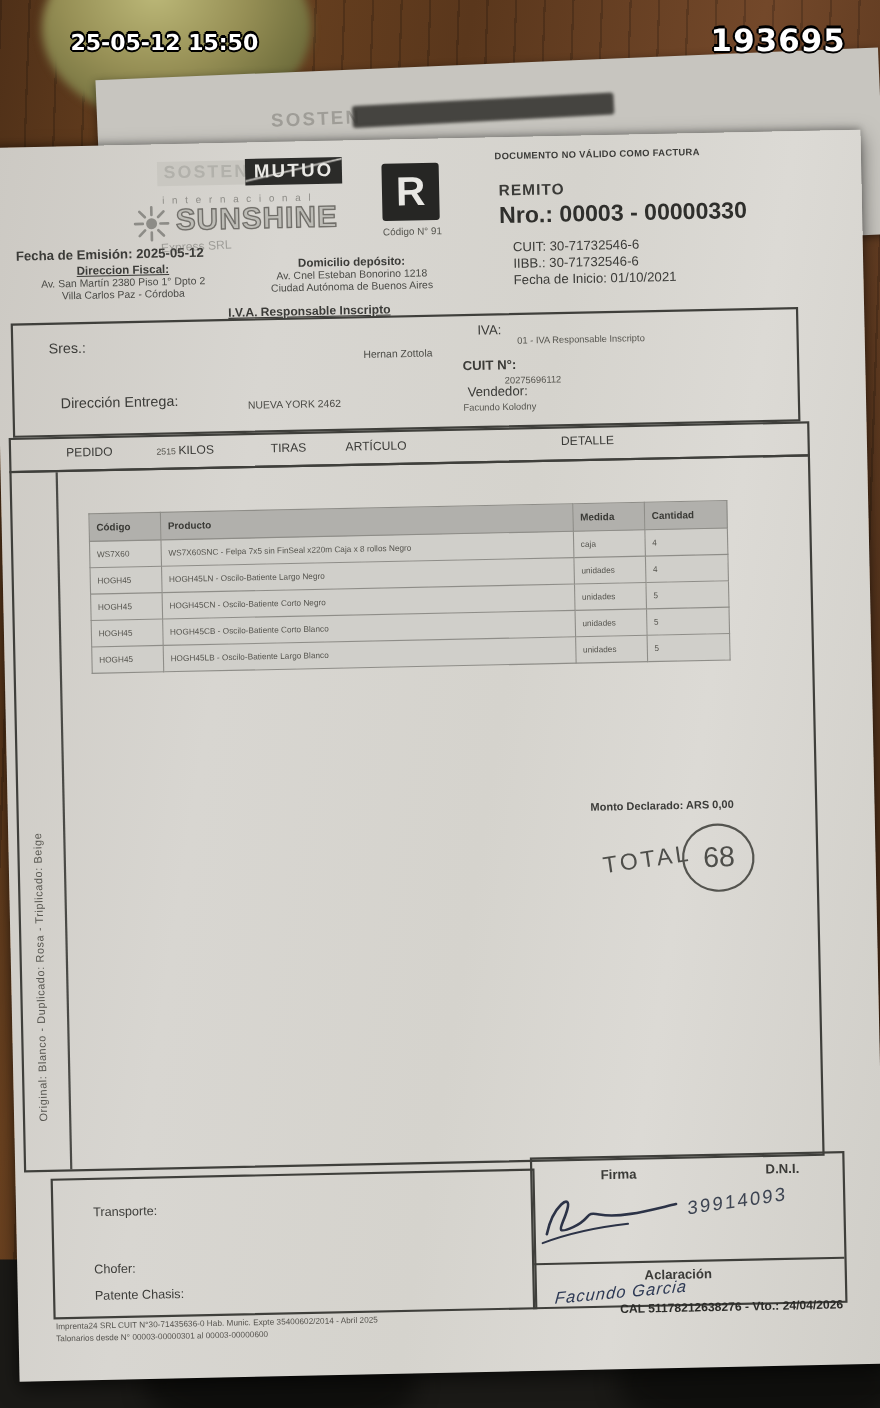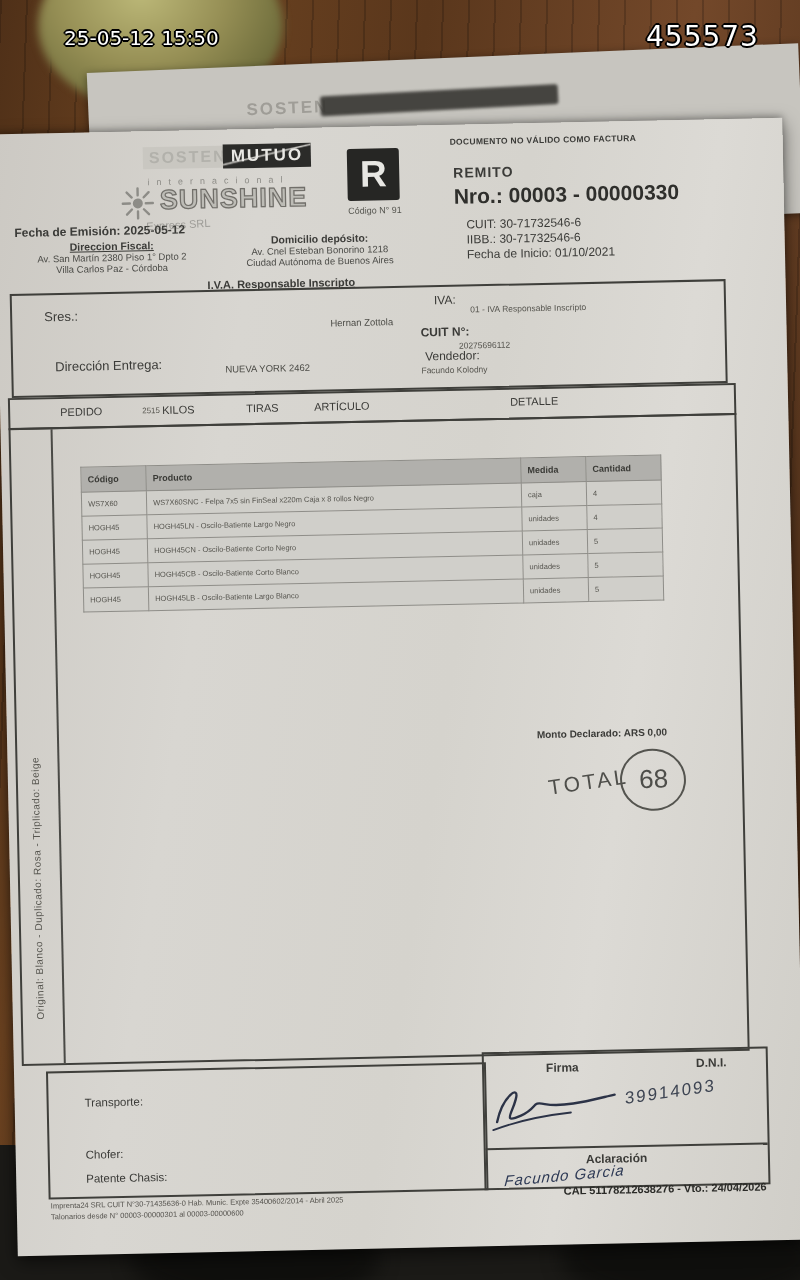--- a/index.html
+++ b/index.html
@@ -24,21 +24,21 @@
   }
   .ghost-brand{left:158px;top:34px;font-weight:bold;font-size:17px;letter-spacing:2px;color:rgba(125,124,118,.55);}
   .smudge{left:232px;top:32px;width:238px;height:20px;background:#34332f;filter:blur(1.6px);transform:rotate(-.6deg);border-radius:3px;opacity:.88;}
   .paper{
     left:6px;top:126px;width:788px;height:1122px;
     background:linear-gradient(100deg,#ccc9c3 0%,#d8d6d1 28%,#d5d3cd 55%,#dcdad5 74%,#d0cec8 100%);
     transform:rotate(-1.2deg);
     box-shadow:0 6px 18px rgba(0,0,0,.55), 0 -2px 6px rgba(0,0,0,.25);
     color:#3b3b38;
   }
-  .overlay-text{color:#fff;font-weight:normal;font-family:"DejaVu Sans",sans-serif;
+  .overlay-text{color:#fff;font-weight:bold;font-family:"DejaVu Sans",sans-serif;
     text-shadow:-2px 0 0 #000,2px 0 0 #000,0 -2px 0 #000,0 2px 0 #000,-1px -1px 0 #000,1px 1px 0 #000,-1px 1px 0 #000,1px -1px 0 #000;
     z-index:10;}
   
   .box-light{background:#c9c7c1;color:#b2b1ab;font-weight:bold;font-size:16px;letter-spacing:2px;padding:2px 6px;}
   .box-dark{background:linear-gradient(168deg,transparent 44%,#d8d6d1 47%,transparent 51%),#2b2b29;color:#e9e8e4;font-weight:bold;font-size:17px;letter-spacing:2px;padding:2px 8px;}
   .internacional{font-size:9px;letter-spacing:7px;color:#8d8c87;}
   .sunshine{font-weight:bold;font-size:27px;letter-spacing:1px;color:#bdbcb6;-webkit-text-stroke:1.2px #716f6a;text-shadow:0 0 1px #6f6d68;}
   .small-bold{font-weight:bold;font-size:10.5px;}
   .tiny{font-size:9.5px;color:#4b4b47;}
   .rbox{width:52px;height:52px;background:#262624;border-radius:3px;color:#e8e7e3;font-weight:bold;font-size:37px;text-align:center;line-height:52px;}
@@ -209,13 +209,13 @@
     <span class="abs" style="left:100px;top:100px;font-size:12px;font-weight:bold;">Aclaración</span>
     <span class="abs ink" style="left:18px;top:114px;font-size:15px;font-style:italic;letter-spacing:1px;transform:rotate(-4deg) skewX(-10deg);color:#2e3a55;">Facundo Garcia</span>
   </div>
 
   <div class="abs" style="left:34px;top:1068px;font-size:7.5px;color:#55534e;">Imprenta24 SRL CUIT N°30-71435636-0 Hab. Munic. Expte 35400602/2014 - Abril 2025</div>
   <div class="abs" style="left:34px;top:1079px;font-size:7.5px;color:#55534e;">Talonarios desde N° 00003-00000301 al 00003-00000600</div>
   <div class="abs" style="left:500px;top:1062px;width:250px;text-align:right;font-size:11px;font-weight:bold;color:#2b2b28;">CAL 51178212638276 - Vto.: 24/04/2026</div>
 </div>
 
 <div class="abs overlay-text" style="left:64px;top:26px;font-size:20px;">25-05-12 15:50</div>
-<div class="abs overlay-text" style="left:646px;top:20px;font-size:28px;letter-spacing:1px;">455573</div>
+<div class="abs overlay-text" style="left:646px;top:20px;font-size:28px;letter-spacing:1px;">193695</div>
 
 </body></html>

